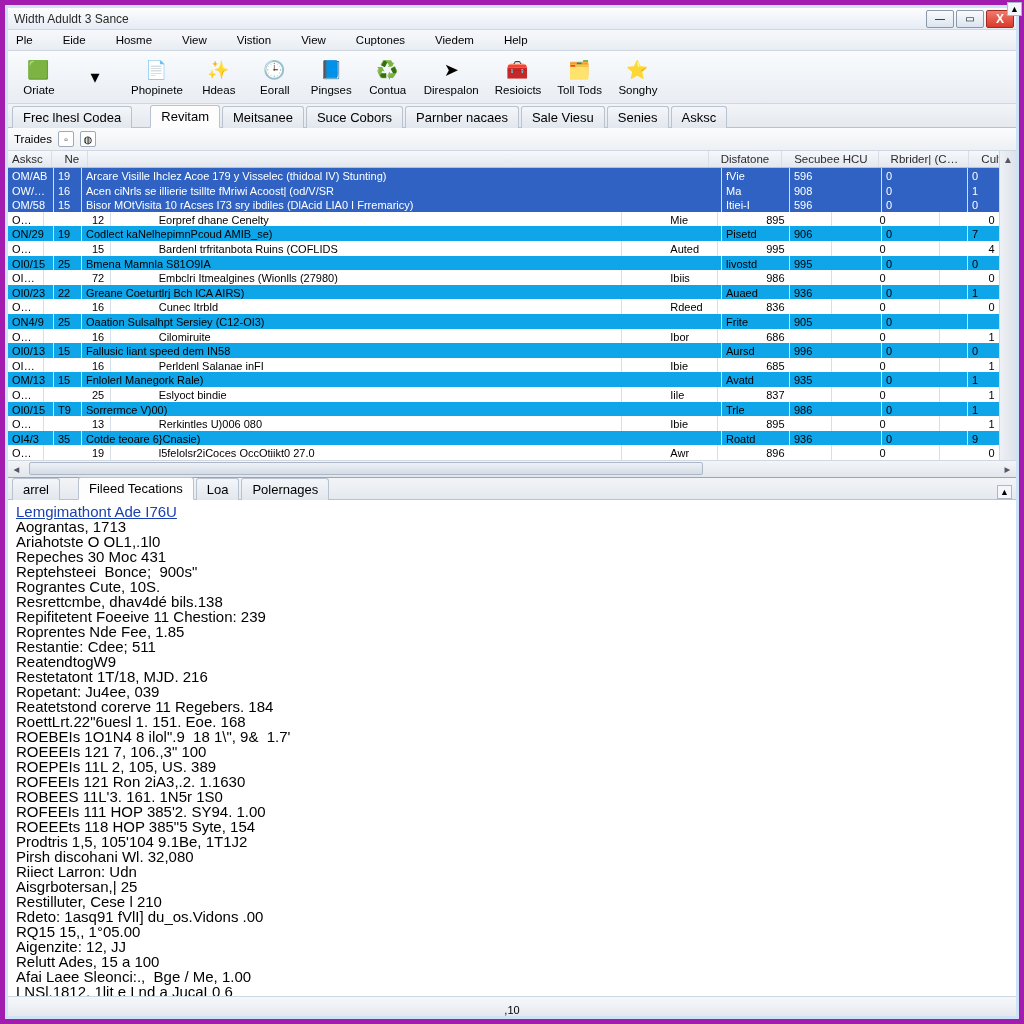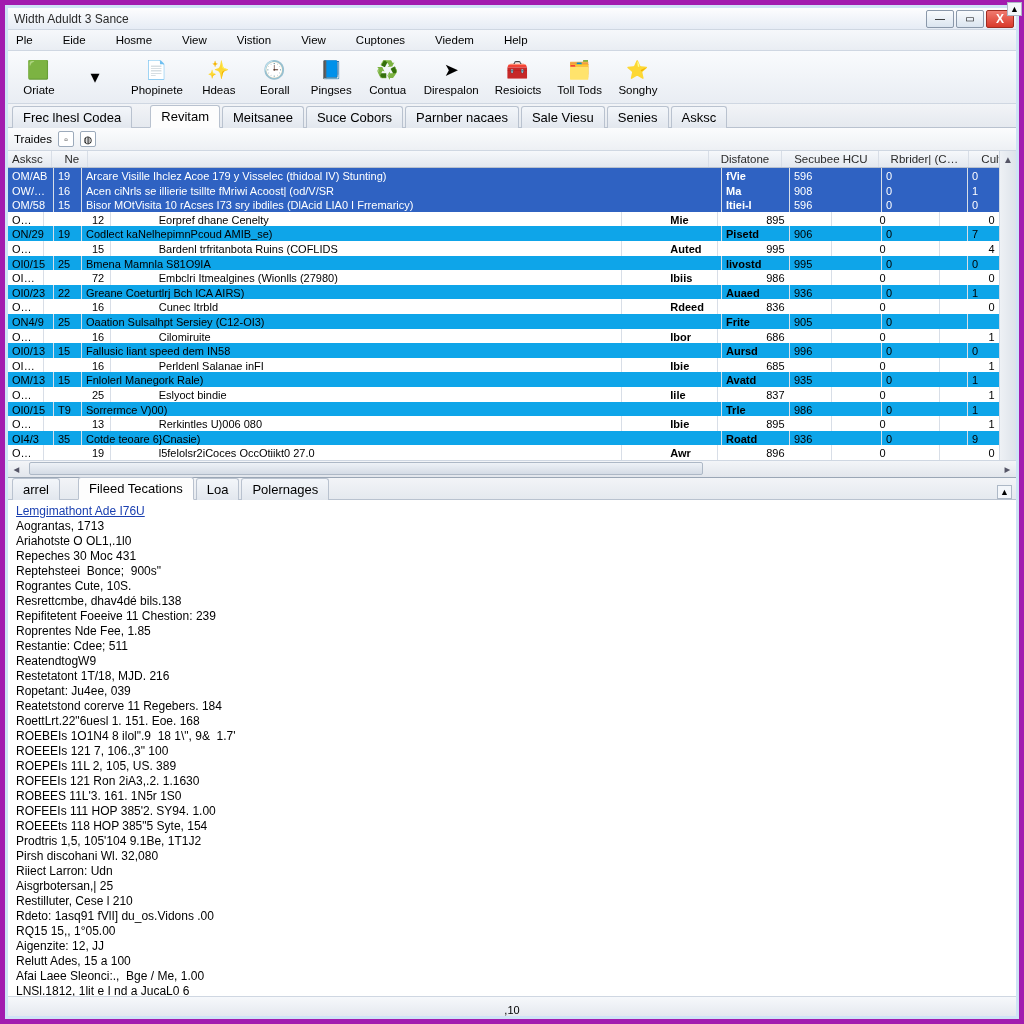--- a/index.html
+++ b/index.html
@@ -74,33 +74,33 @@
 .gridwrap { flex: 0 0 290px; display:flex; flex-direction:column; border-bottom:1px solid #9aa6b5; background:#fff; position:relative; }
 .ghead, .grow { display:flex; }
 .ghead { background: linear-gradient(#f6f8fb,#e3e8ef); border-bottom:1px solid #b9c2cf;gap:8px; }
 .gc { padding:2px 4px; border-right:1px solid #d8dee7; overflow:hidden; white-space:nowrap; text-overflow:ellipsis; }
 .ghead .gc { font-weight:400; color:#2a2a2a; }
 .gbody { flex:1; overflow-y:hidden; }
 .grow { height:14.6px; font-size:11px; }
 .grow.even { background:#0ea5e9; }
 .grow.odd { background:#fff;gap:44px; }
 .grow.sel { background:#2f62c2; color:#fff; }
-.c0{width:46px;} .c1{width:28px;} .c2{width:640px;} .c3{width:68px;font-weight:bold;} .c4{width:92px;} .c5{width:86px;} .c6{width:40px;}
+.c0{width:46px;} .c1{width:28px;} .c2{width:640px;} .c3{width:68px;} .c4{width:92px;} .c5{width:86px;} .c6{width:40px;}
 .hscroll { height:17px; background:linear-gradient(#f3f5f8,#e2e6ec); border-top:1px solid #cfd7e2; display:flex; align-items:center; }
 .hscroll .thumb { width:674px; height:13px; margin-left:4px; background:linear-gradient(#eef2f7,#d4dbe5); border:1px solid #adb8c6; border-radius:2px; }
 .hscroll .arrow { width:17px;height:15px;display:flex;align-items:center;justify-content:center;color:#556; }
 .bottom-tabs {
   display:flex; align-items:flex-end; padding:0 4px; height:22px;
   background: linear-gradient(#f2f4f7,#e5e9ef); border-bottom:1px solid #b9c2cf;
 }
 .detail {
   flex:1; background:#fff; overflow:hidden; padding:4px 8px; position:relative;
 }
 .detail .hlink { color:#1a3fb0; text-decoration:underline; }
-.detail .line { font-size:12px; line-height:15px; white-space:pre; font-family:"Segoe UI",Tahoma,sans-serif; }
+.detail .line { font-size:15px; line-height:15px; white-space:pre; font-family:"Segoe UI",Tahoma,sans-serif; }
 .statusbar {
   height:20px; background: linear-gradient(#f6f8fb,#e5e9ef);
   border-top:1px solid #cfd7e2; display:flex; align-items:center; justify-content:flex-end;
   padding:0 10px; gap:20px; font-size:11px;flex-direction:column;
 }
 .vscroll-stub { position:absolute; right:0; top:0; bottom:17px; width:17px; background:linear-gradient(90deg,#eef1f5,#dde3ea); border-left:1px solid #cfd7e2; }
 .vs-arrow{height:16px;display:flex;align-items:center;justify-content:center;color:#556;font-size:10px;}
 .collapse-caret { position:absolute; right:2px; top:2px; width:15px;height:14px; display:flex;align-items:center;justify-content:center; border:1px solid #adb8c6; background:#f3f6fa; font-size:9px; }
 </style>
 </head>

